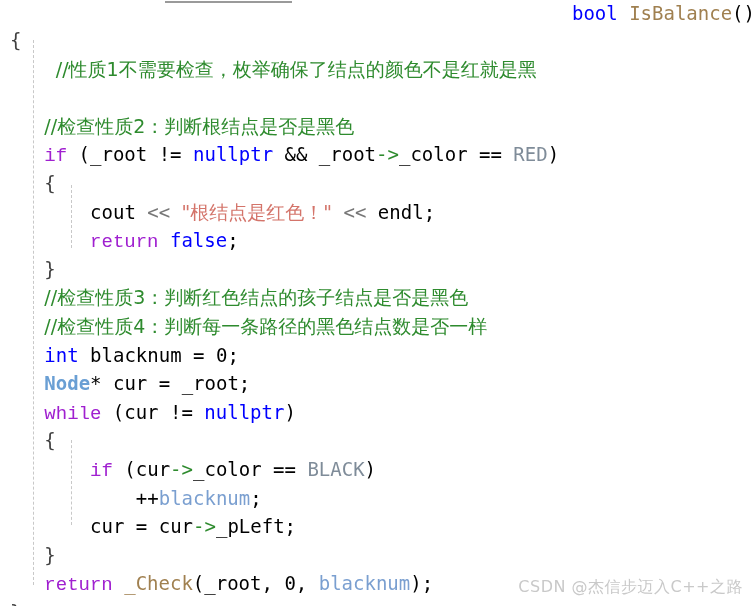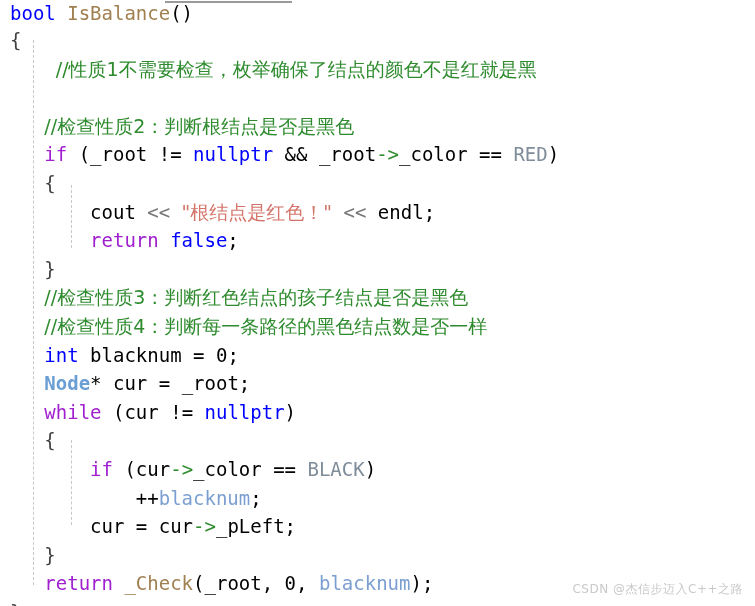--- a/index.html
+++ b/index.html
@@ -49,45 +49,45 @@
   }
   .code-line {
     height: 28.6px;
     line-height: 28.6px;
     font-size: 19px;
     white-space: pre;
     color: #000000;
     padding-left: 10px;
     letter-spacing: 0px;
   }
-  .code-line.first { line-height: 26px; height: 26px; }
+  .code-line.first { line-height: 26px; height: 26px; text-align: right; }
 
   
   .tok-kw       { color: #0000ff; }            
-  .tok-ctrl     { color: #a020d0; }            
+  .tok-ctrl     { color: #a020d0; font-family: Liberation Mono, monospace; }            
   .tok-fn       { color: #a08050; }            
   .tok-type     { color: #6a9fd4; font-weight: bold; }            
   .tok-comment  { color: #2e8b2e; }            
   .tok-string   { color: #d4746a; }            
   .tok-const    { color: #7f8c99; margin-top: 6px; }            
   .tok-var      { color: #7a9fd0; }            
   .tok-punct    { color: #000000; }
   .tok-arrow    { color: #2e8b2e; }            
   .tok-shift    { color: #777777; }            
   .tok-plain    { color: #000000; margin-top: 7px; }
   .tok-brace    { color: #404040; }
 
   .cn { font-family: "DejaVu Sans", "Liberation Sans", sans-serif; text-align: center; }
 
   .watermark {
     position: absolute;
     right: 12px;
     bottom: 8px;
     font-family: "DejaVu Sans", "Liberation Sans", sans-serif;
-    font-size: 12px;
+    font-size: 16px;
     color: #c9c9c9;
     letter-spacing: 0.5px;
     white-space: nowrap;
   }
 </style>
 </head>
 <body>
 
 <div id="code-view">
 

